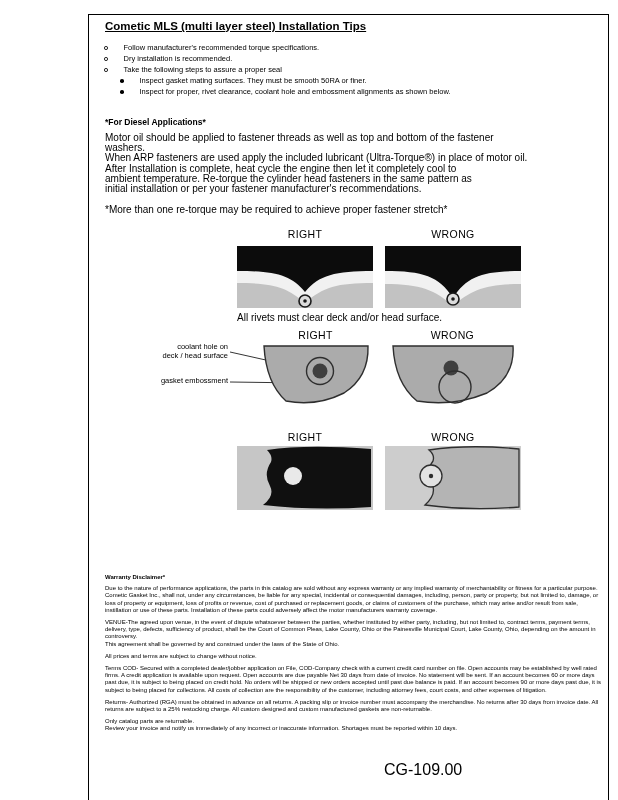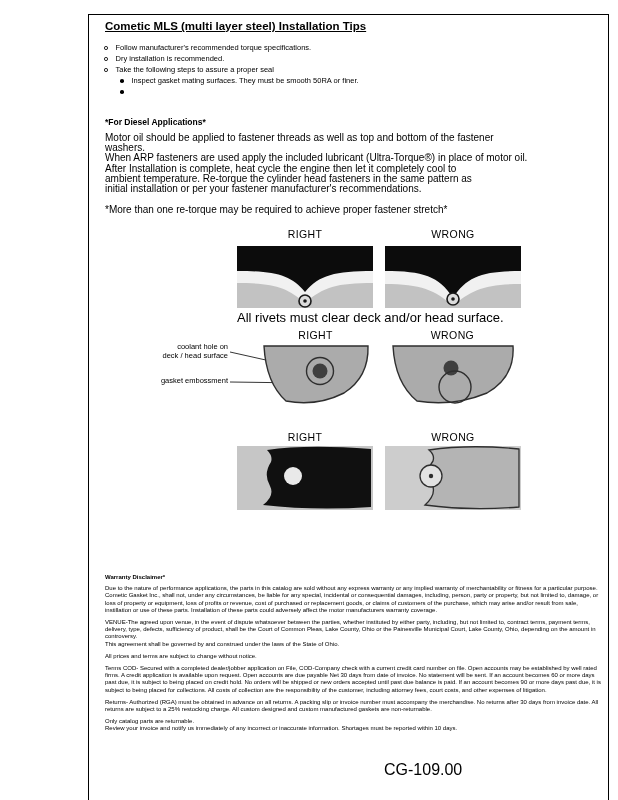--- a/index.html
+++ b/index.html
@@ -11,33 +11,33 @@
   .page { position:absolute; left:0; top:0; width:618px; height:800px; background:#fff;border-radius:15px; }
   .frame {
     position:absolute; left:88px; top:14px; width:521px; height:786px;
     border-left:1px solid #000; border-top:1px solid #000; border-right:1px solid #000;
   }
   .title {
     position:absolute; left:105px; top:20px;
     font-size:11.5px; font-weight:bold; text-decoration:underline; white-space:nowrap;
   }
   .tips { position:absolute; left:104px; top:44px; width:470px; font-size:7.5px; }
-  .tip { display:flex; align-items:flex-start; gap:8px; margin-bottom:3px; line-height:8px; }
+  .tip { display:flex; align-items:flex-start; gap:16px; margin-bottom:3px; line-height:8px; }
   .tip.sub { margin-left:16px; }
   .marker { flex:0 0 auto; width:3.5px; height:3.5px; border-radius:50%; margin-top:2px; }
   .marker.open { border:0.9px solid #000; }
   .marker.filled { background:#000; }
   .diesel-heading { position:absolute; left:105px; top:117px; font-size:8.5px; font-weight:bold; }
   .para { position:absolute; left:105px; font-size:10px; line-height:10px; }
   .p1 { top:133px; width:430px; }
   .p2 { top:164px; width:382px; }
   .note { top:205px; width:430px; }
   .lbl-rw { position:absolute; font-size:10.5px; letter-spacing:0.4px; text-align:center; }
   .panel { position:absolute; display:block; }
-  .caption { position:absolute; font-size:13px; line-height:9px; }
+  .caption { position:absolute; font-size:10px; line-height:9px; }
   .callout { position:absolute; font-size:7.5px; line-height:8.5px; text-align:right; }
   .overlay { position:absolute; pointer-events:none; }
   .legal { position:absolute; left:105px; top:574px; width:496px; font-size:6px; line-height:7.2px; }
   .legal .lg-h { font-weight:bold; margin-bottom:4px; }
   .legal .lg-p { margin-bottom:5px; }
   .legal .lg-p.tight { margin-bottom:0; }
   .footer-code { position:absolute; left:384px; top:761px; font-size:16px; }
 </style>
 </head>
 <body>
@@ -60,20 +60,21 @@
     <div class="tip">
       <span class="marker open"></span>
       <span>Take the following steps to assure a proper seal</span>
     </div>
     <div class="tip sub">
       <span class="marker filled"></span>
       <span>Inspect gasket mating surfaces.  They must be smooth 50RA or finer.</span>
     </div>
     <div class="tip sub">
       <span class="marker filled"></span>
+      <span>Inspect for proper, rivet clearance, coolant hole and embossment alignments as shown below.</span>
     </div>
   </div>
 
   <div class="diesel-heading">*For Diesel Applications*</div>
 
   <div class="para p1">
     <div>Motor oil should be applied to fastener threads as well as top and bottom of the fastener washers.</div>
     <div>When ARP fasteners are used apply the included lubricant (Ultra-Torque®) in place of motor oil.</div>
   </div>
 

